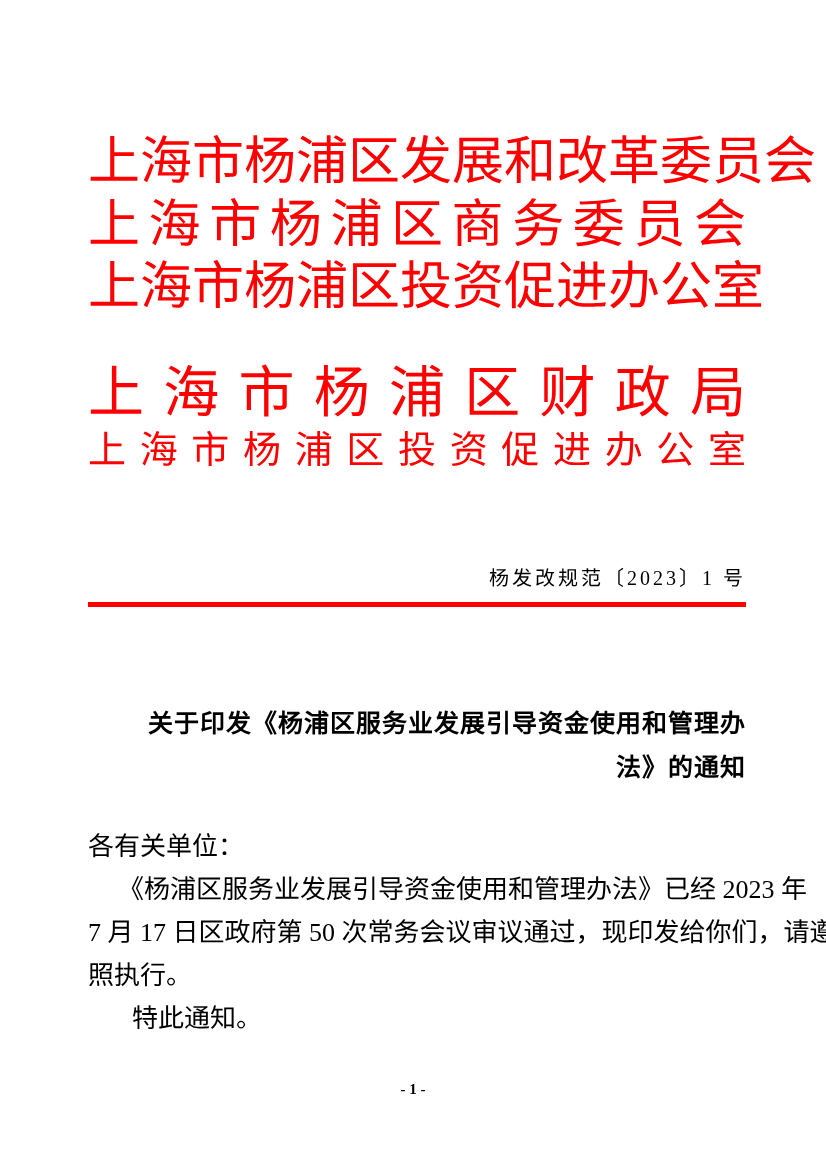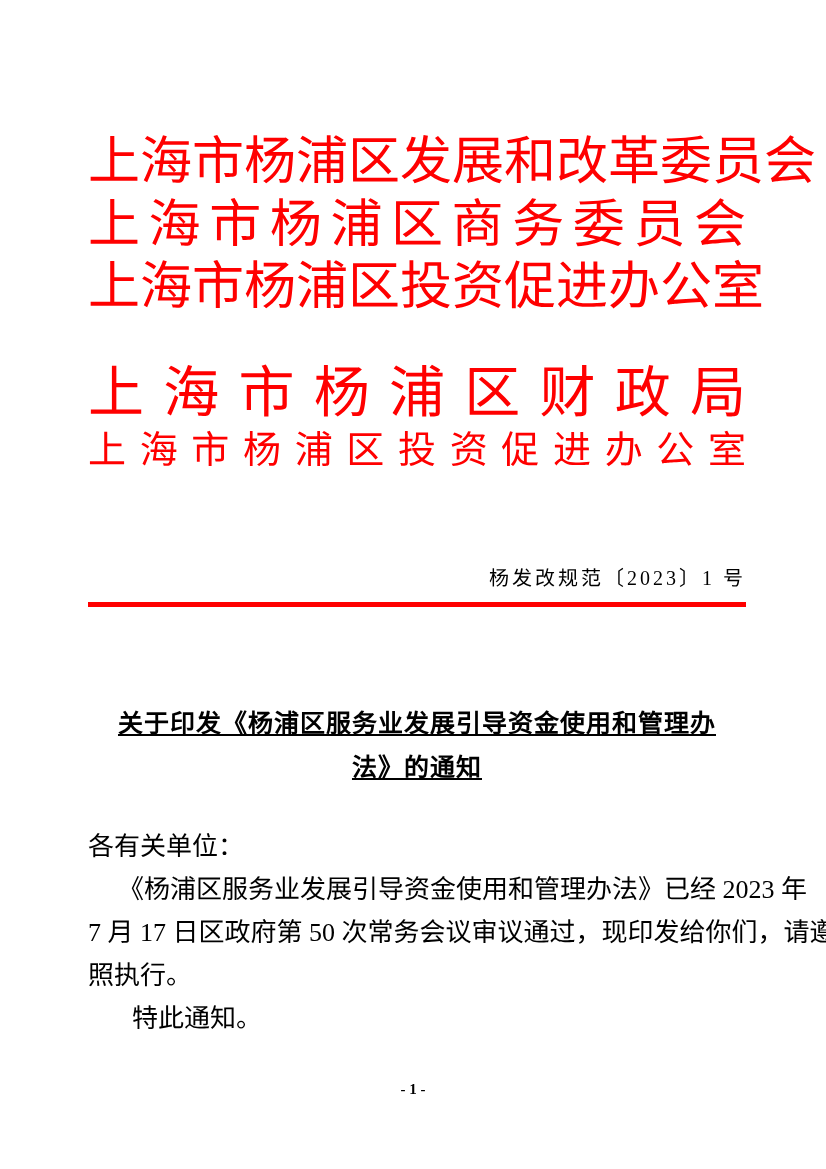--- a/index.html
+++ b/index.html
@@ -61,27 +61,26 @@
     background: var(--accent-red, #ff0000);
   }
 
   
   .title {
     position: absolute;
     left: 88px;
     top: 701px;
     width: 658px;
     margin: 0;
-    text-align: center;
+    text-align: right;
     font-family: "Liberation Sans", "DejaVu Sans", sans-serif;
     font-weight: 700;
     font-size: 25px;
     line-height: 44px;
     letter-spacing: 1px;
-    text-decoration: underline;
   }
   .title-line { display: block; }
 
   
   .body-text {
     position: absolute;
     left: 88px;
     top: 825px;
     width: 658px;
     font-size: 26px;

